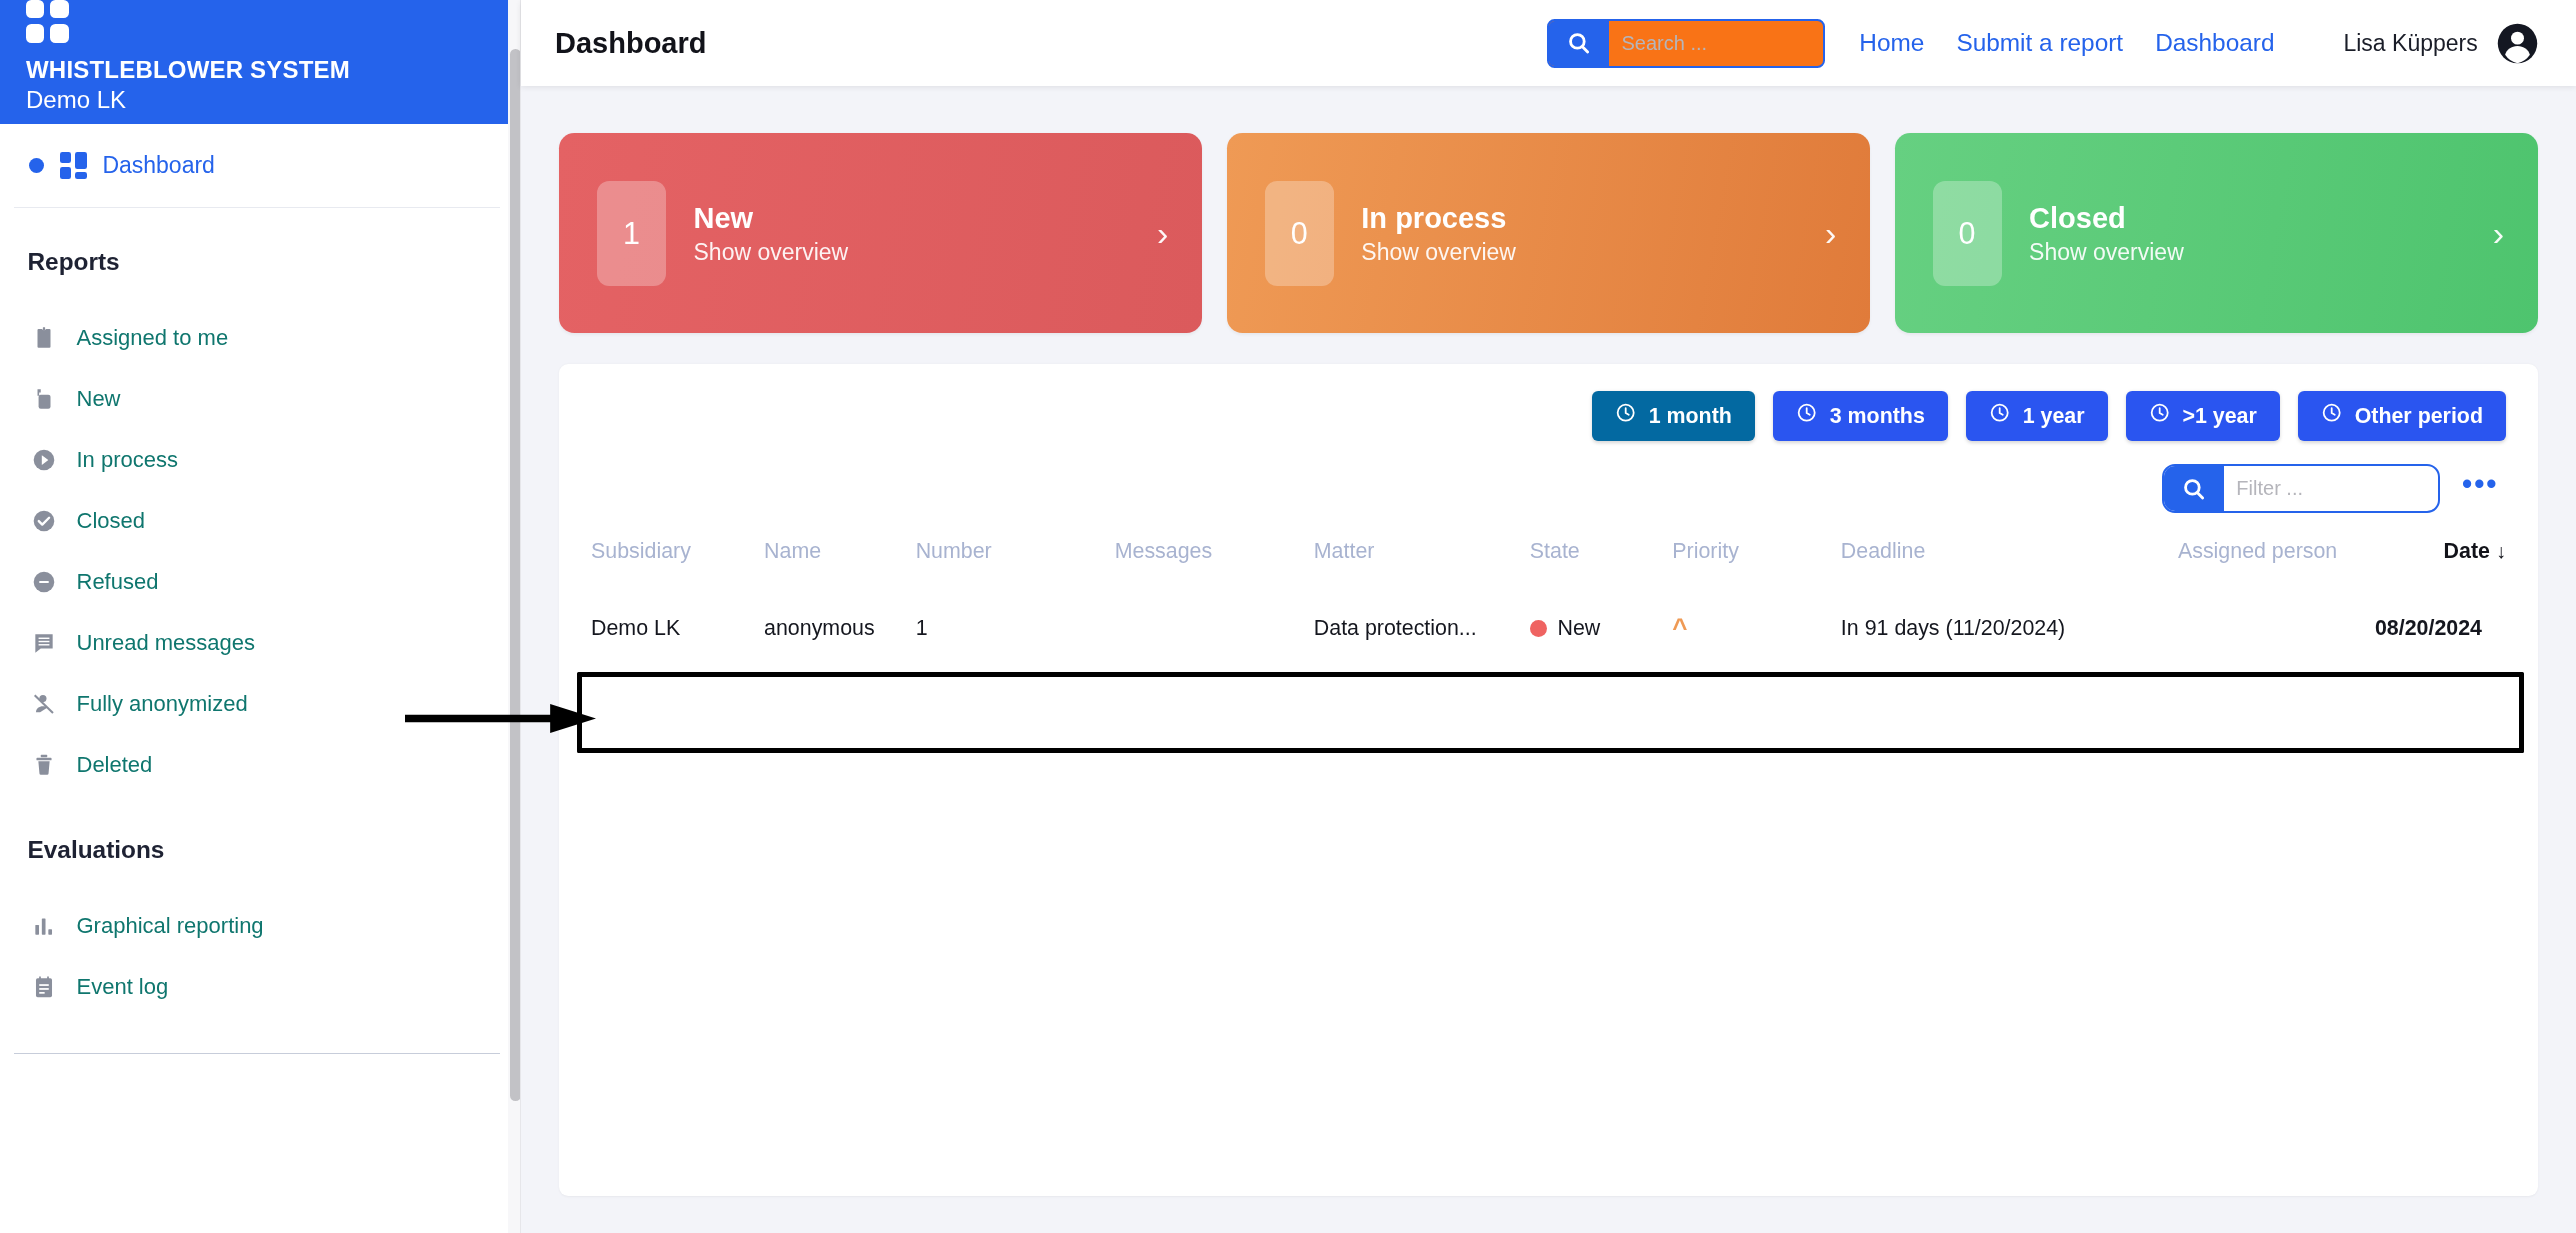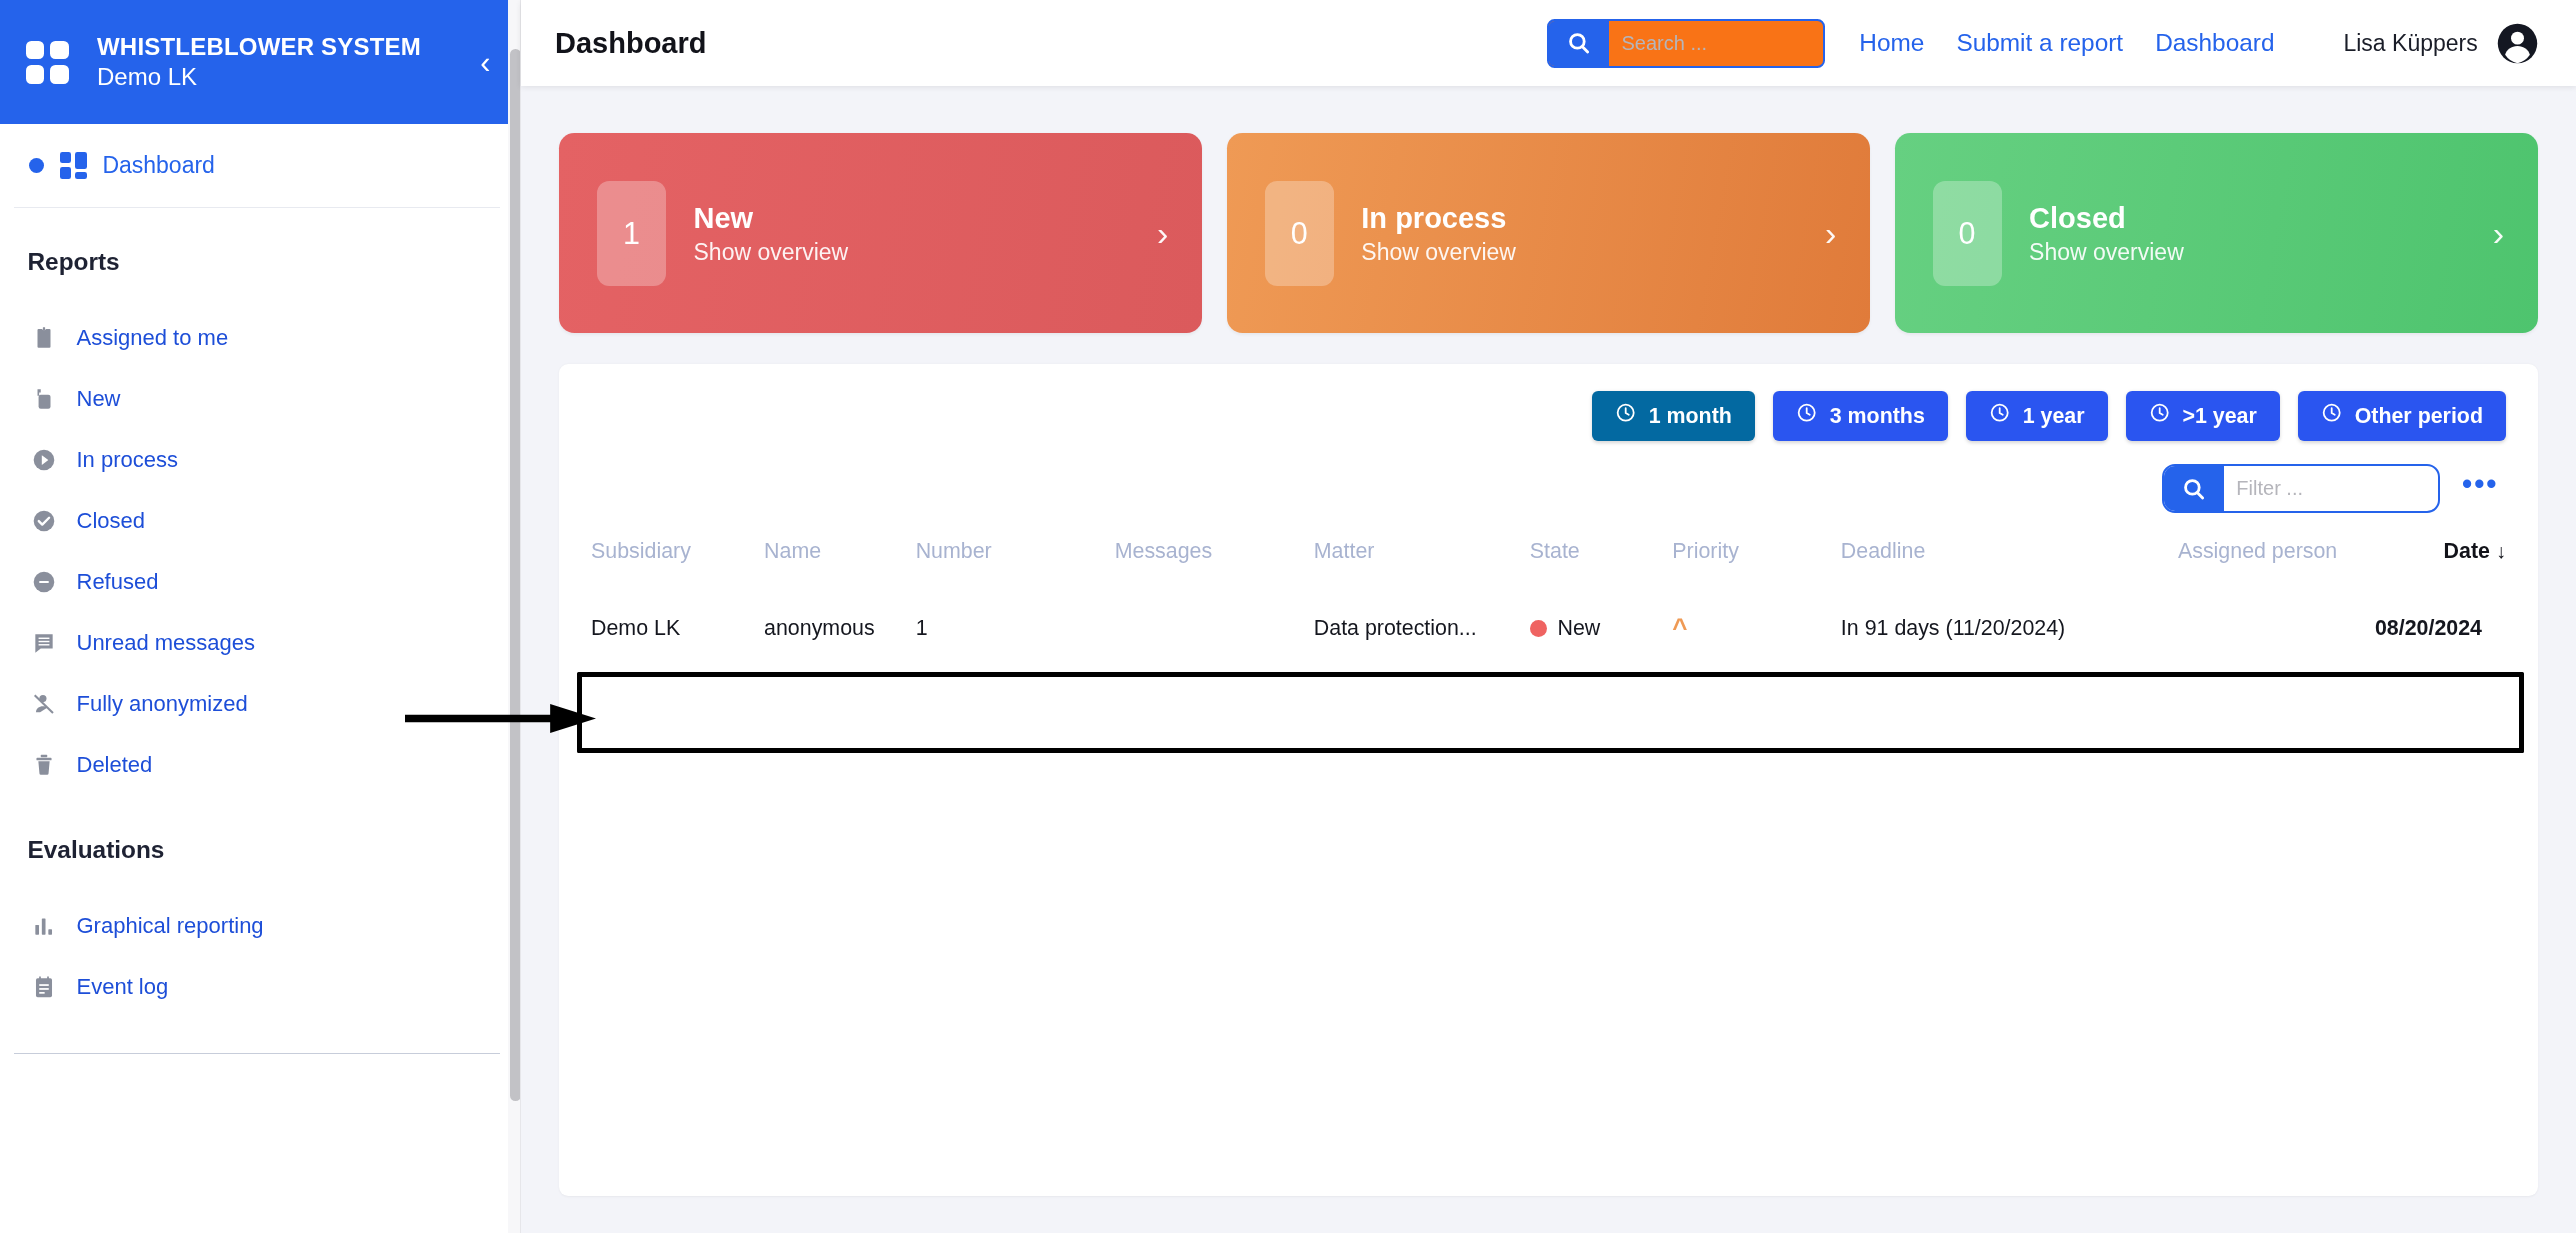--- a/index.html
+++ b/index.html
@@ -16,23 +16,23 @@
     width: 521px; height: 1234px;
     background: #ffffff;
     position: relative;
     flex: 0 0 521px;
     overflow: hidden;
   }
   .sidebar-brand {
     background: #2563eb;
     height: 124px;
     display: flex;
-    align-items: center;
     padding: 0 30.5px 0 26px;
-    gap: 28px;
+    gap: 12px;
+    flex-direction: column;
   }
   .brand-logo { width: 43px; height: 43px; flex: 0 0 43px; position: relative; }
   .brand-logo i {
     position: absolute; background: #ffffff; border-radius: 5.3px;
   }
   .brand-logo i.a { left: 0;   top: 0;   width: 18.3px; height: 18.3px; }
   .brand-logo i.b { left: 24px; top: 0;  width: 19px; height: 18.3px; }
   .brand-logo i.c { left: 0;   top: 24px; width: 18.3px; height: 19px; }
   .brand-logo i.d { left: 24px; top: 24px; width: 19px; height: 19px; }
   .brand-text { flex: 1 1 auto; color: #fff; line-height: 1.25; }
@@ -63,21 +63,21 @@
     padding: 40px 0 0 27.5px;
   }
   .nav-list { padding: 32px 0 0 0; }
   .nav-item {
     display: flex; align-items: center; gap: 20px;
     padding: 0 0 0 30.5px; height: 61px;
     cursor: pointer;
   }
   .nav-icon { width: 26px; height: 26px; flex: 0 0 26px; display:flex; align-items:center; justify-content:center; }
   .nav-icon svg { width: 26px; height: 26px; fill: #8a8f9c; }
-  .nav-label { font-size: 22px; color: #1d4ed8; font-weight: 400; }
+  .nav-label { font-size: 22px; color: #0f766e; font-weight: 400; }
 
   .nav-bottom-divider {
     border-bottom: 1.5px solid #c7cdda;
     margin: 35px 21.4px 0 13.7px;
   }
 
   
   .sb-track {
     position: absolute; top: 0; left: 508px; width: 13.7px; height: 1234px;
     background: #f7f7f9;

